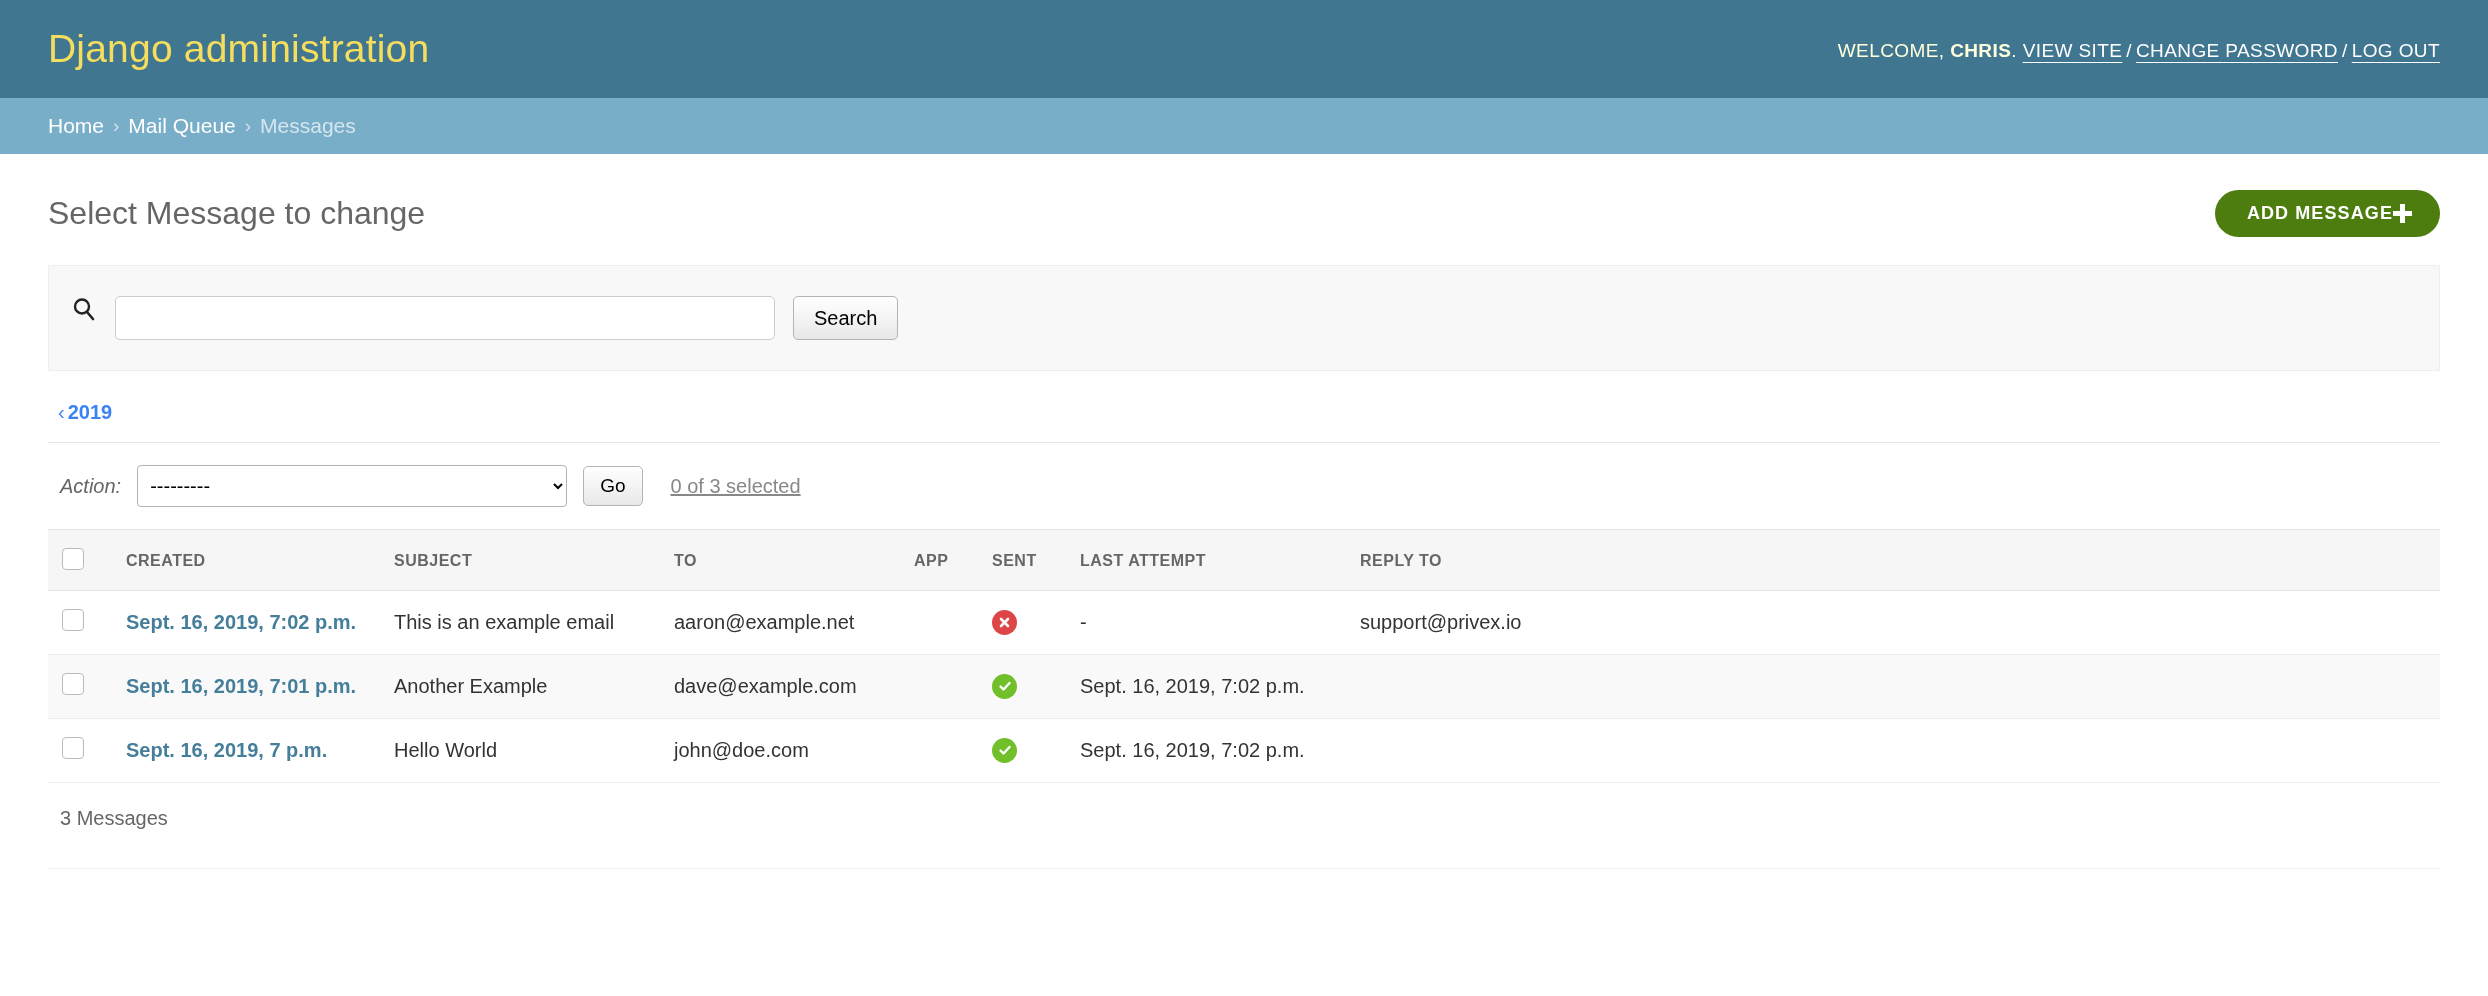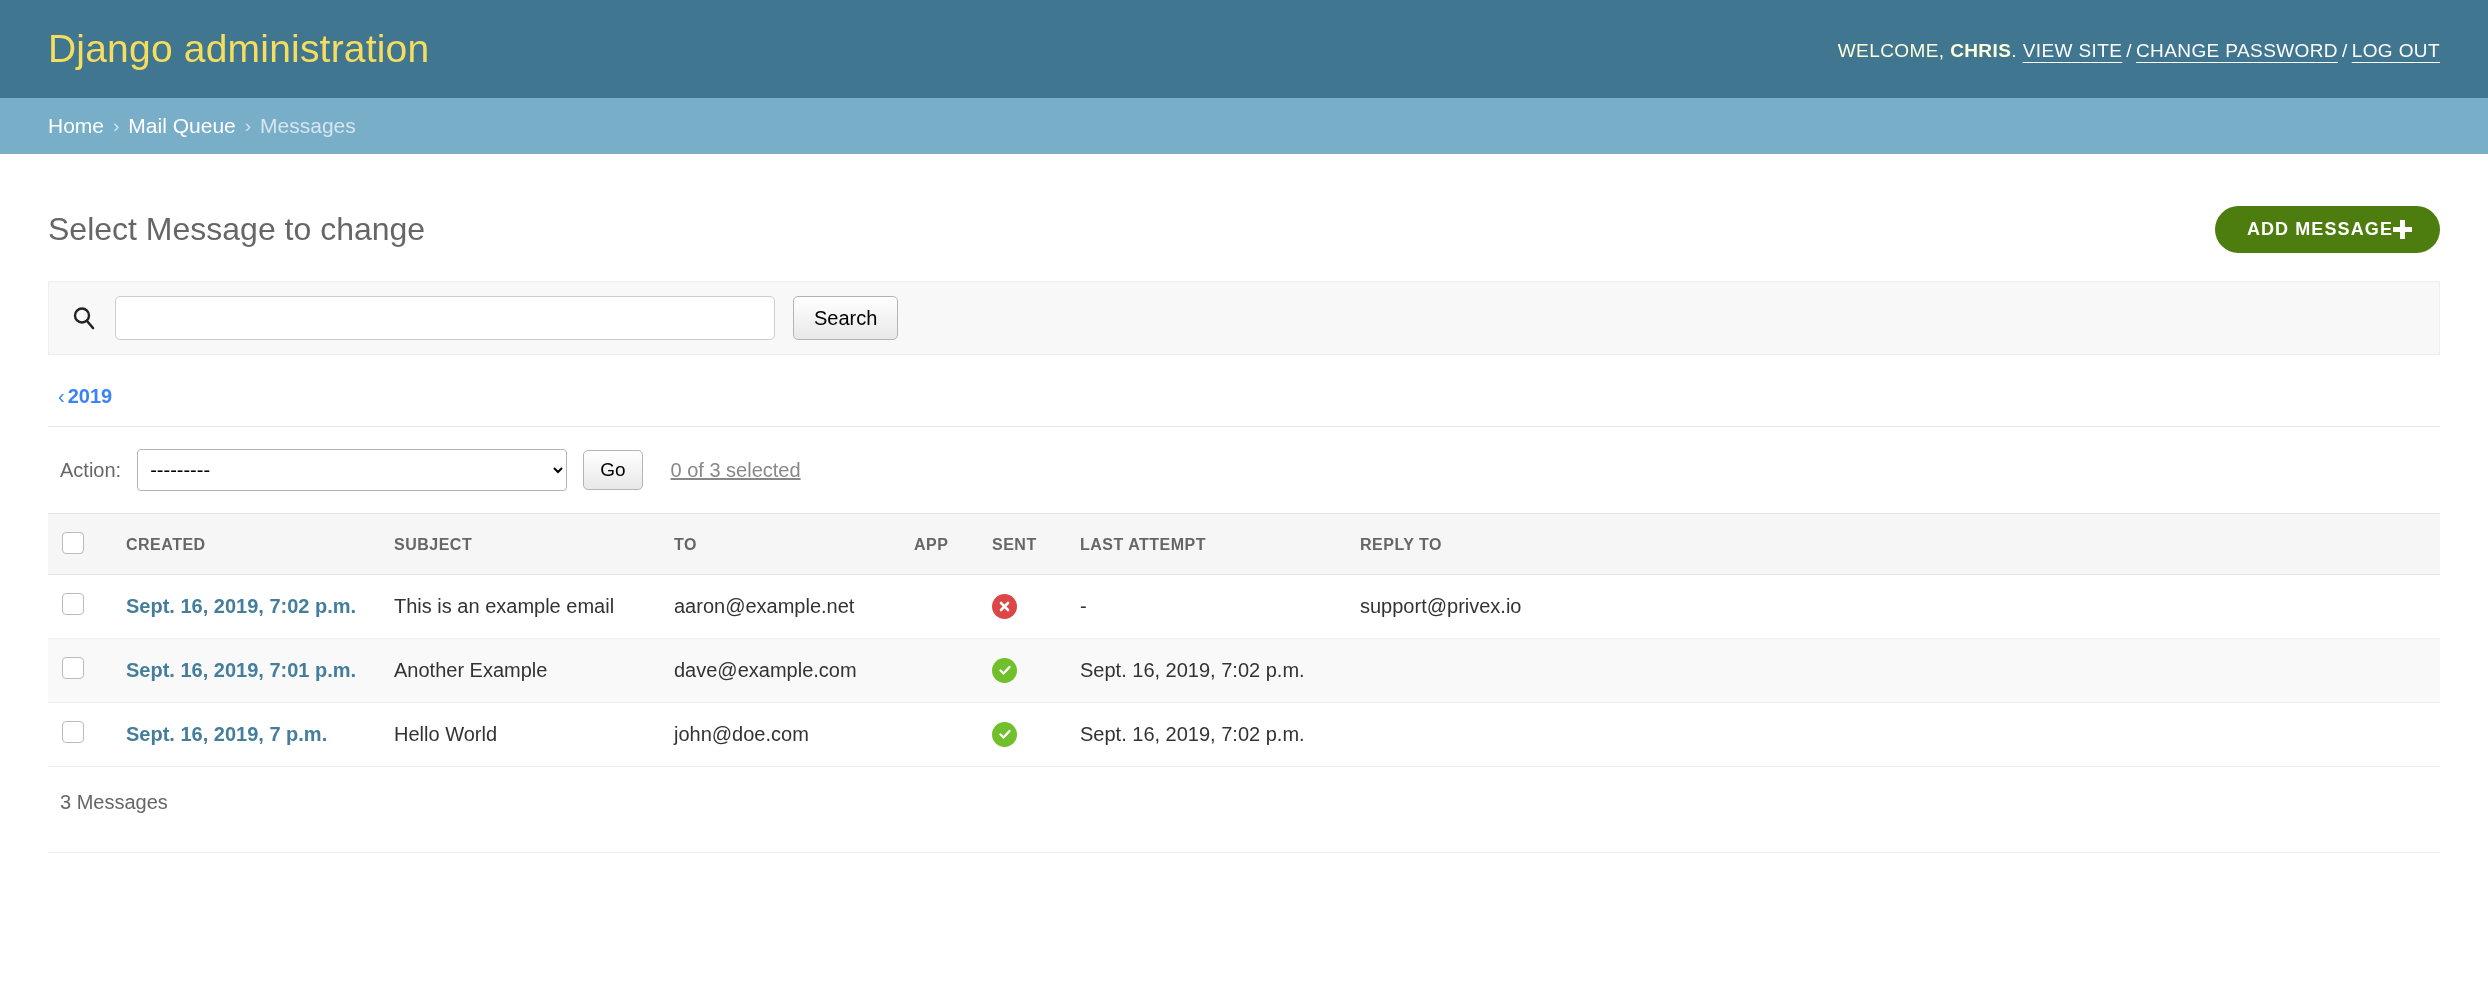--- a/index.html
+++ b/index.html
@@ -59,21 +59,21 @@
   #breadcrumbs .current { color: #d4e6ef; }
 
   
   #content {
     padding: 0 48px;
   }
   #title-row {
     display: flex;
     align-items: center;
     justify-content: space-between;
-    padding: 52px 0 28px 0;
+    padding: 36px 0 28px 0;
   }
   #page-title {
     font-size: 32px;
     font-weight: 400;
     color: #666666;
     margin: 0;
   }
   #addlink {
     background: #4d7c0f;
     color: #ffffff;
@@ -97,23 +97,22 @@
   #addlink .plus-glyph::after {
     content: ""; position: absolute; background: #ffffff;
   }
   #addlink .plus-glyph::before { left: 0; top: 7px; width: 19px; height: 5px; }
   #addlink .plus-glyph::after  { top: 0; left: 7px; width: 5px; height: 19px; }
 
   
   #toolbar {
     background: #f8f8f8;
     border: 1px solid #eeeeee;
-    padding: 14px 22px;
+    padding: 30px 22px;
     display: flex;
-    align-items: center;
     gap: 18px;
   }
   #search-icon-wrap { width: 26px; height: 26px; display: block; }
   #searchbar {
     width: 660px;
     height: 44px;
     border: 1px solid #cccccc;
     border-radius: 5px;
     padding: 0 12px;
     font-size: 19px;
@@ -148,20 +147,21 @@
   #actions-bar {
     display: flex;
     align-items: center;
     gap: 16px;
     padding: 22px 0 22px 12px;
     border-bottom: 1px solid #e4e4e4;
   }
   #action-label {
     font-size: 20px;
     color: #666666;
+    font-style: italic;
   }
   #action-select {
     width: 430px;
     height: 42px;
     font-size: 20px;
     font-family: "Liberation Sans", sans-serif;
     border: 1px solid #b4b4b4;
     border-radius: 4px;
     background: #ffffff;
     padding: 0 8px;

